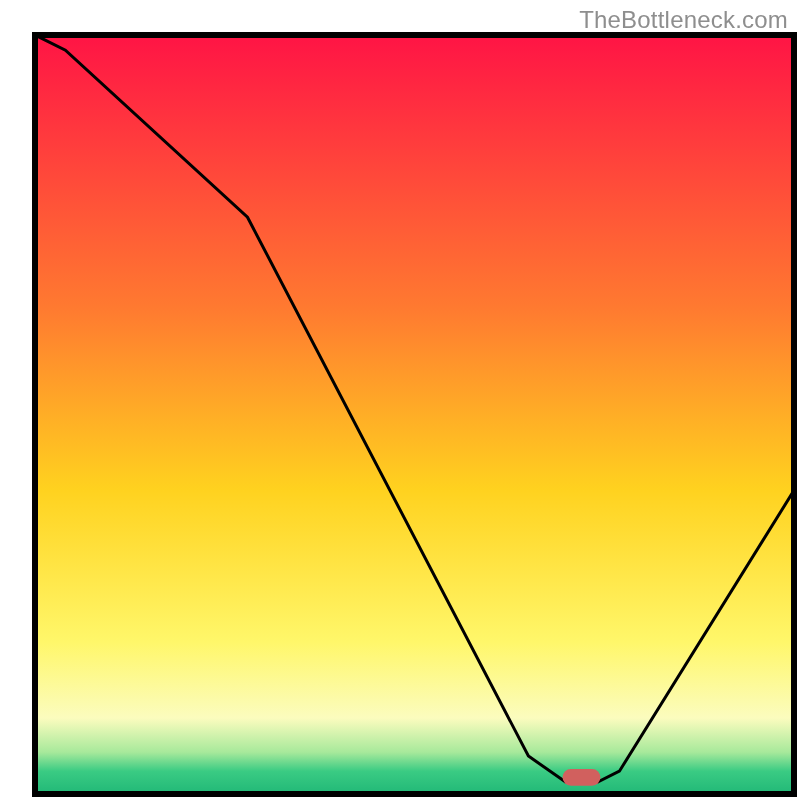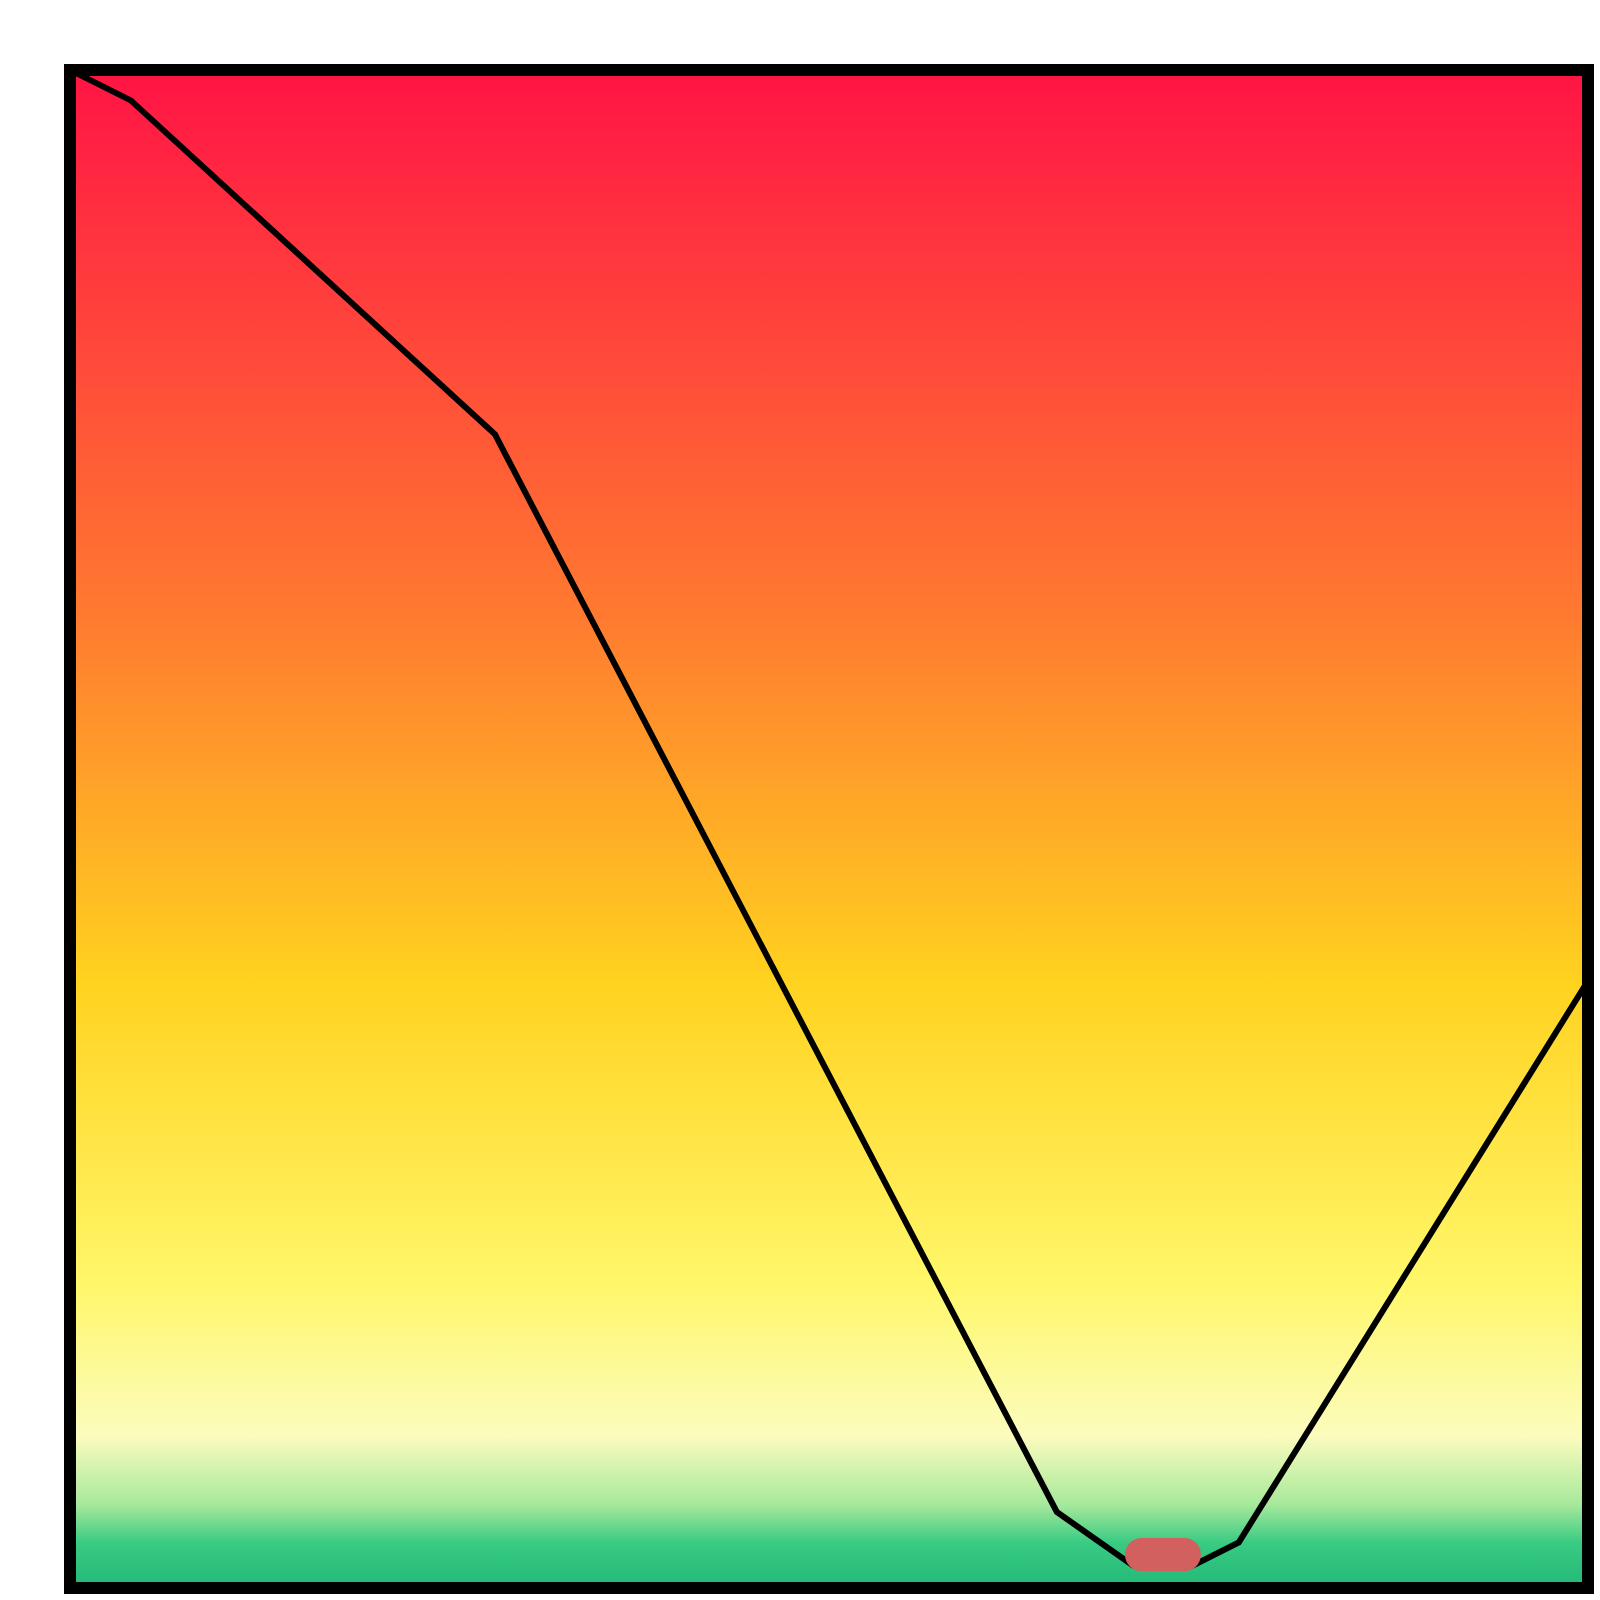--- a/index.html
+++ b/index.html
@@ -25,20 +25,21 @@
     letter-spacing: 0.2px;
   }
   svg {
     display: block;
   }
 </style>
 </head>
 <body>
 
 <div class="container">
+  <div class="watermark">TheBottleneck.com</div>
 
   <svg id="chart-svg" width="800" height="800" viewBox="0 0 800 800">
     <defs>
       <linearGradient id="bg-grad" x1="0" y1="0" x2="0" y2="1">
           <stop offset="0%" stop-color="#ff1445"></stop>
           <stop offset="36%" stop-color="#ff7a30"></stop>
           <stop offset="60%" stop-color="#ffd21f"></stop>
           <stop offset="80%" stop-color="#fff76a"></stop>
           <stop offset="90%" stop-color="#fbfcbe"></stop>
           <stop offset="94.5%" stop-color="#a7e99b"></stop>

